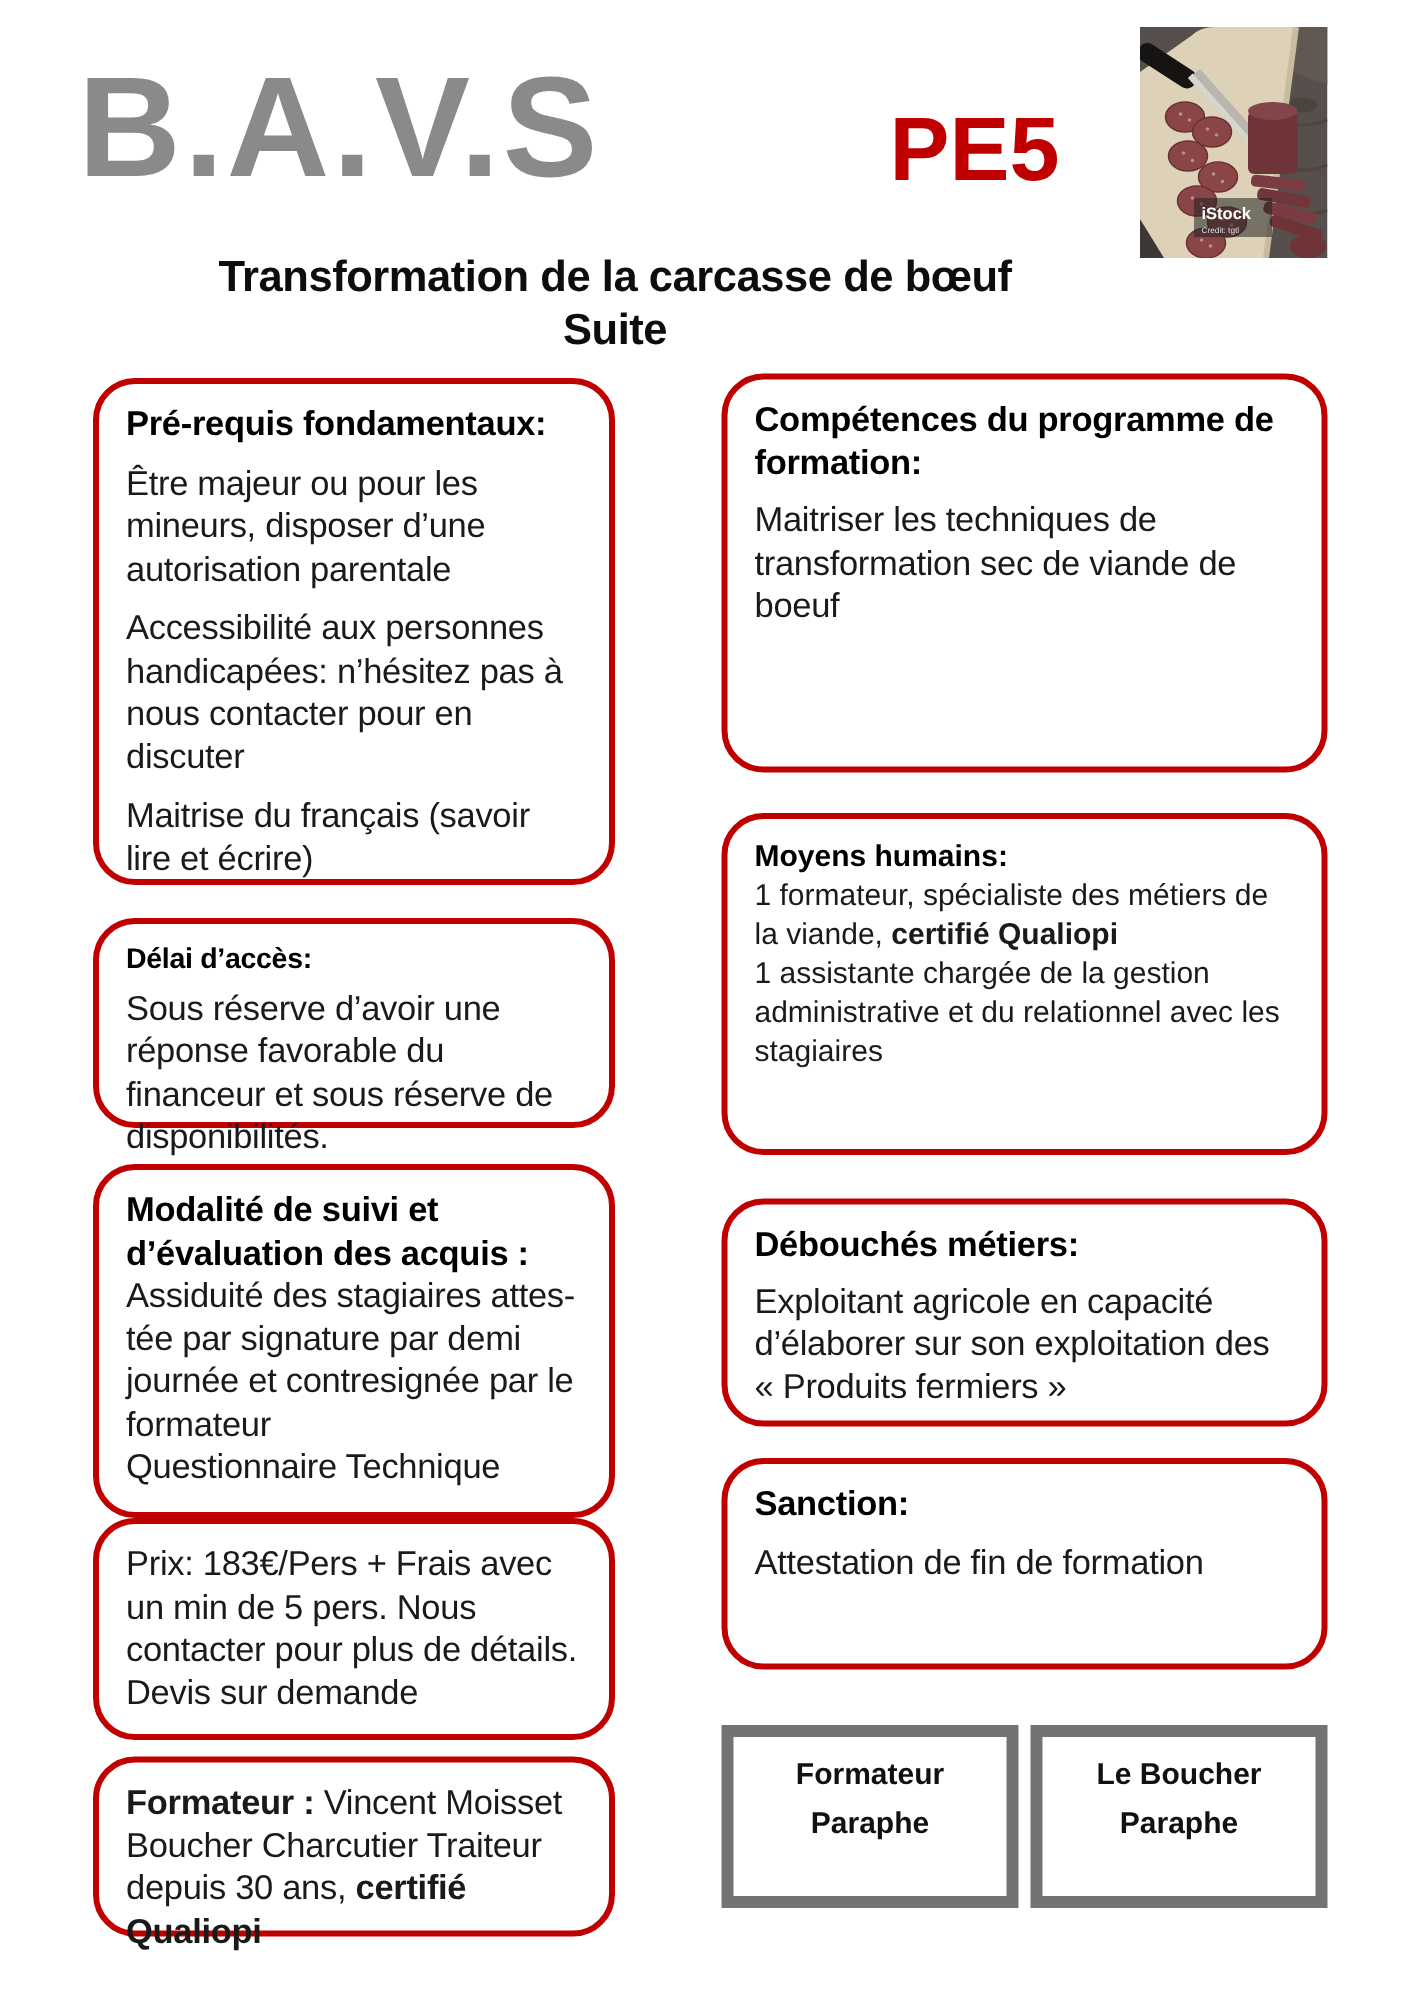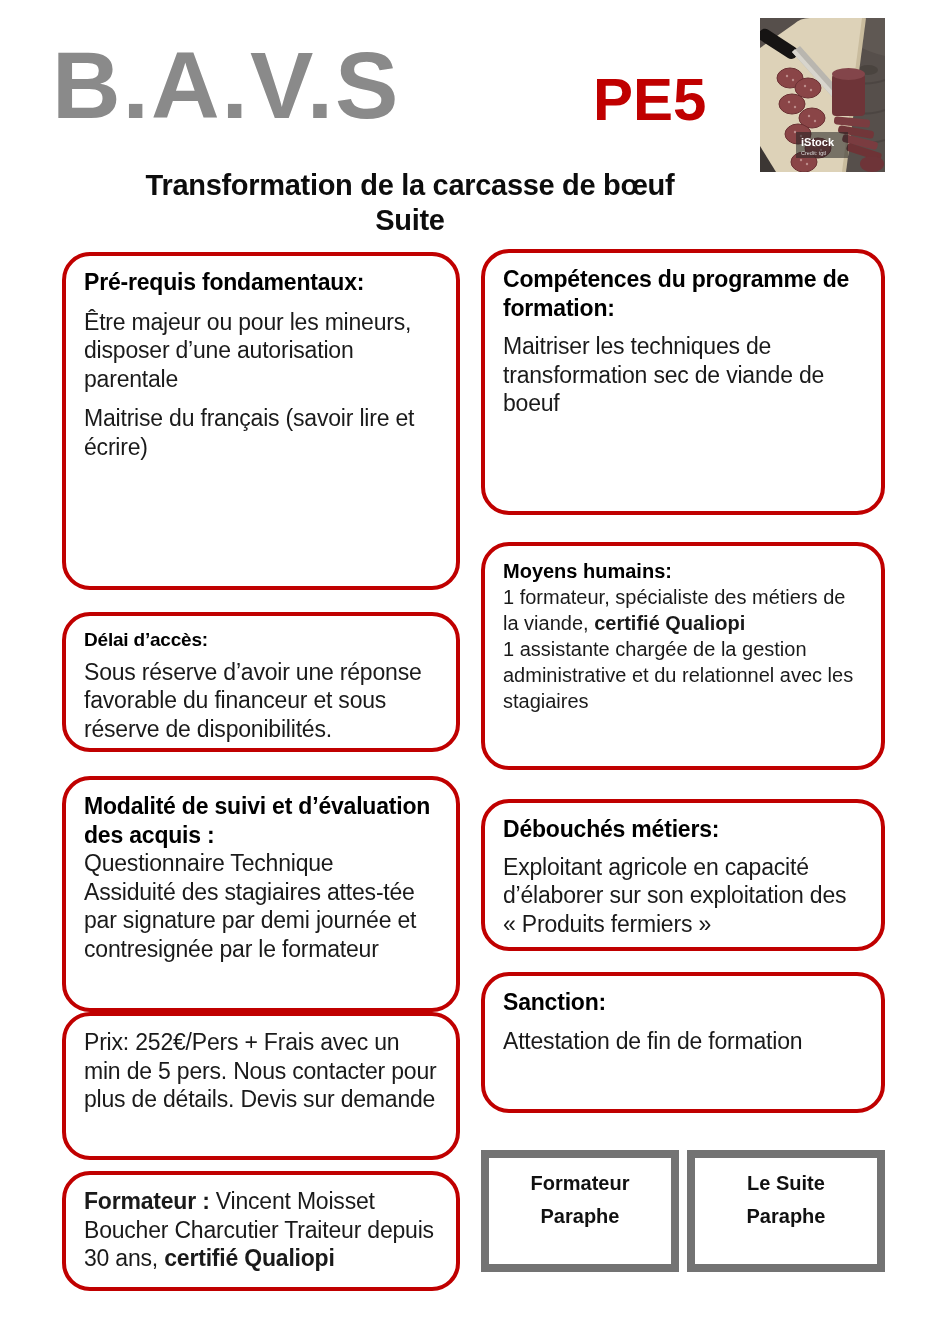--- a/index.html
+++ b/index.html
@@ -24,21 +24,21 @@
   }
   .rbox {
     position:absolute; box-sizing:border-box; background:#ffffff;
     border:4px solid #c00000; border-radius:28px;
     padding:12px 18px; font-size:23px; line-height:1.24;
     letter-spacing:-0.2px; color:#1a1a1a;
   }
   .rbox .hd { font-weight:bold; color:#000000; }
   .rbox p { margin:0 0 11px 0; }
   .rbox p:last-child { margin-bottom:0; }
-  .col-left  { left:62px;  width:398px; }
+  .col-left  { left:62px;  width:348px; }
   .col-right { left:481px; width:404px; }
   .box-prerequis   { top:252px;  height:338px; }
   .box-delai       { top:612px;  height:140px; }
   .box-delai .hd   { font-size:19px; margin-bottom:6px; }
   .box-modalite    { top:764px;  height:236px;margin-top:12px; }
   .box-modalite p  { margin-bottom:0; }
   .box-prix        { top:1012px; height:148px; }
   .box-formateur   { top:1171px; height:120px; }
   .box-competences { top:249px;  height:266px; }
   .box-competences .hd { display:block; margin-bottom:10px; }
@@ -124,36 +124,37 @@
   </svg>
 
   <div class="title-block">
     <div>Transformation de la carcasse de bœuf</div>
     <div>Suite</div>
   </div>
 
   <div class="rbox col-left box-prerequis">
     <p class="hd">Pré-requis fondamentaux:</p>
     <p>Être majeur ou pour les mineurs, disposer d’une autorisation parentale</p>
+    <p>Accessibilité aux personnes handicapées: n’hésitez pas à nous contacter pour en discuter</p>
     <p>Maitrise du français (savoir lire et écrire)</p>
   </div>
 
   <div class="rbox col-left box-delai">
     <div class="hd">Délai d’accès:</div>
     <p>Sous réserve d’avoir une réponse favorable du financeur et sous réserve de disponibilités.</p>
   </div>
 
   <div class="rbox col-left box-modalite">
     <p class="hd">Modalité de suivi et d’évaluation des acquis :</p>
+    <p>Assiduité des stagiaires attes-tée par signature par demi journée et contresignée par le formateur</p>
     <p>Questionnaire Technique</p>
-    <p>Assiduité des stagiaires attes-tée par signature par demi journée et contresignée par le formateur</p>
   </div>
 
   <div class="rbox col-left box-prix">
-    <p><span style="font-weight: normal;">Prix:</span><span>  252€/Pers + Frais avec un min de 5 pers. Nous contacter pour plus de  détails. Devis sur demande</span></p>
+    <p><span style="font-weight: normal;">Prix:</span><span>  183€/Pers + Frais avec un min de 5 pers. Nous contacter pour plus de  détails. Devis sur demande</span></p>
   </div>
 
   <div class="rbox col-left box-formateur">
     <p><span style="font-weight: bold;">Formateur : </span><span>Vincent Moisset Boucher Charcutier Traiteur depuis 30 ans, </span><span style="font-weight: bold;">certifié Qualiopi</span></p>
   </div>
 
   <div class="rbox col-right box-competences">
     <span class="hd">Compétences du programme de formation:</span>
     <p>Maitriser les techniques de transformation sec de viande de boeuf</p>
   </div>
@@ -173,18 +174,18 @@
     <span class="hd">Sanction:</span>
     <p>Attestation de fin de formation</p>
   </div>
 
   <div class="sig-table">
     <div class="sig-cell">
       <div class="sig-line">Formateur</div>
       <div class="sig-line">Paraphe</div>
     </div>
     <div class="sig-cell">
-      <div class="sig-line">Le Suite</div>
+      <div class="sig-line">Le Boucher</div>
       <div class="sig-line">Paraphe</div>
     </div>
   </div>
 
 </div>
 
 </body></html>

